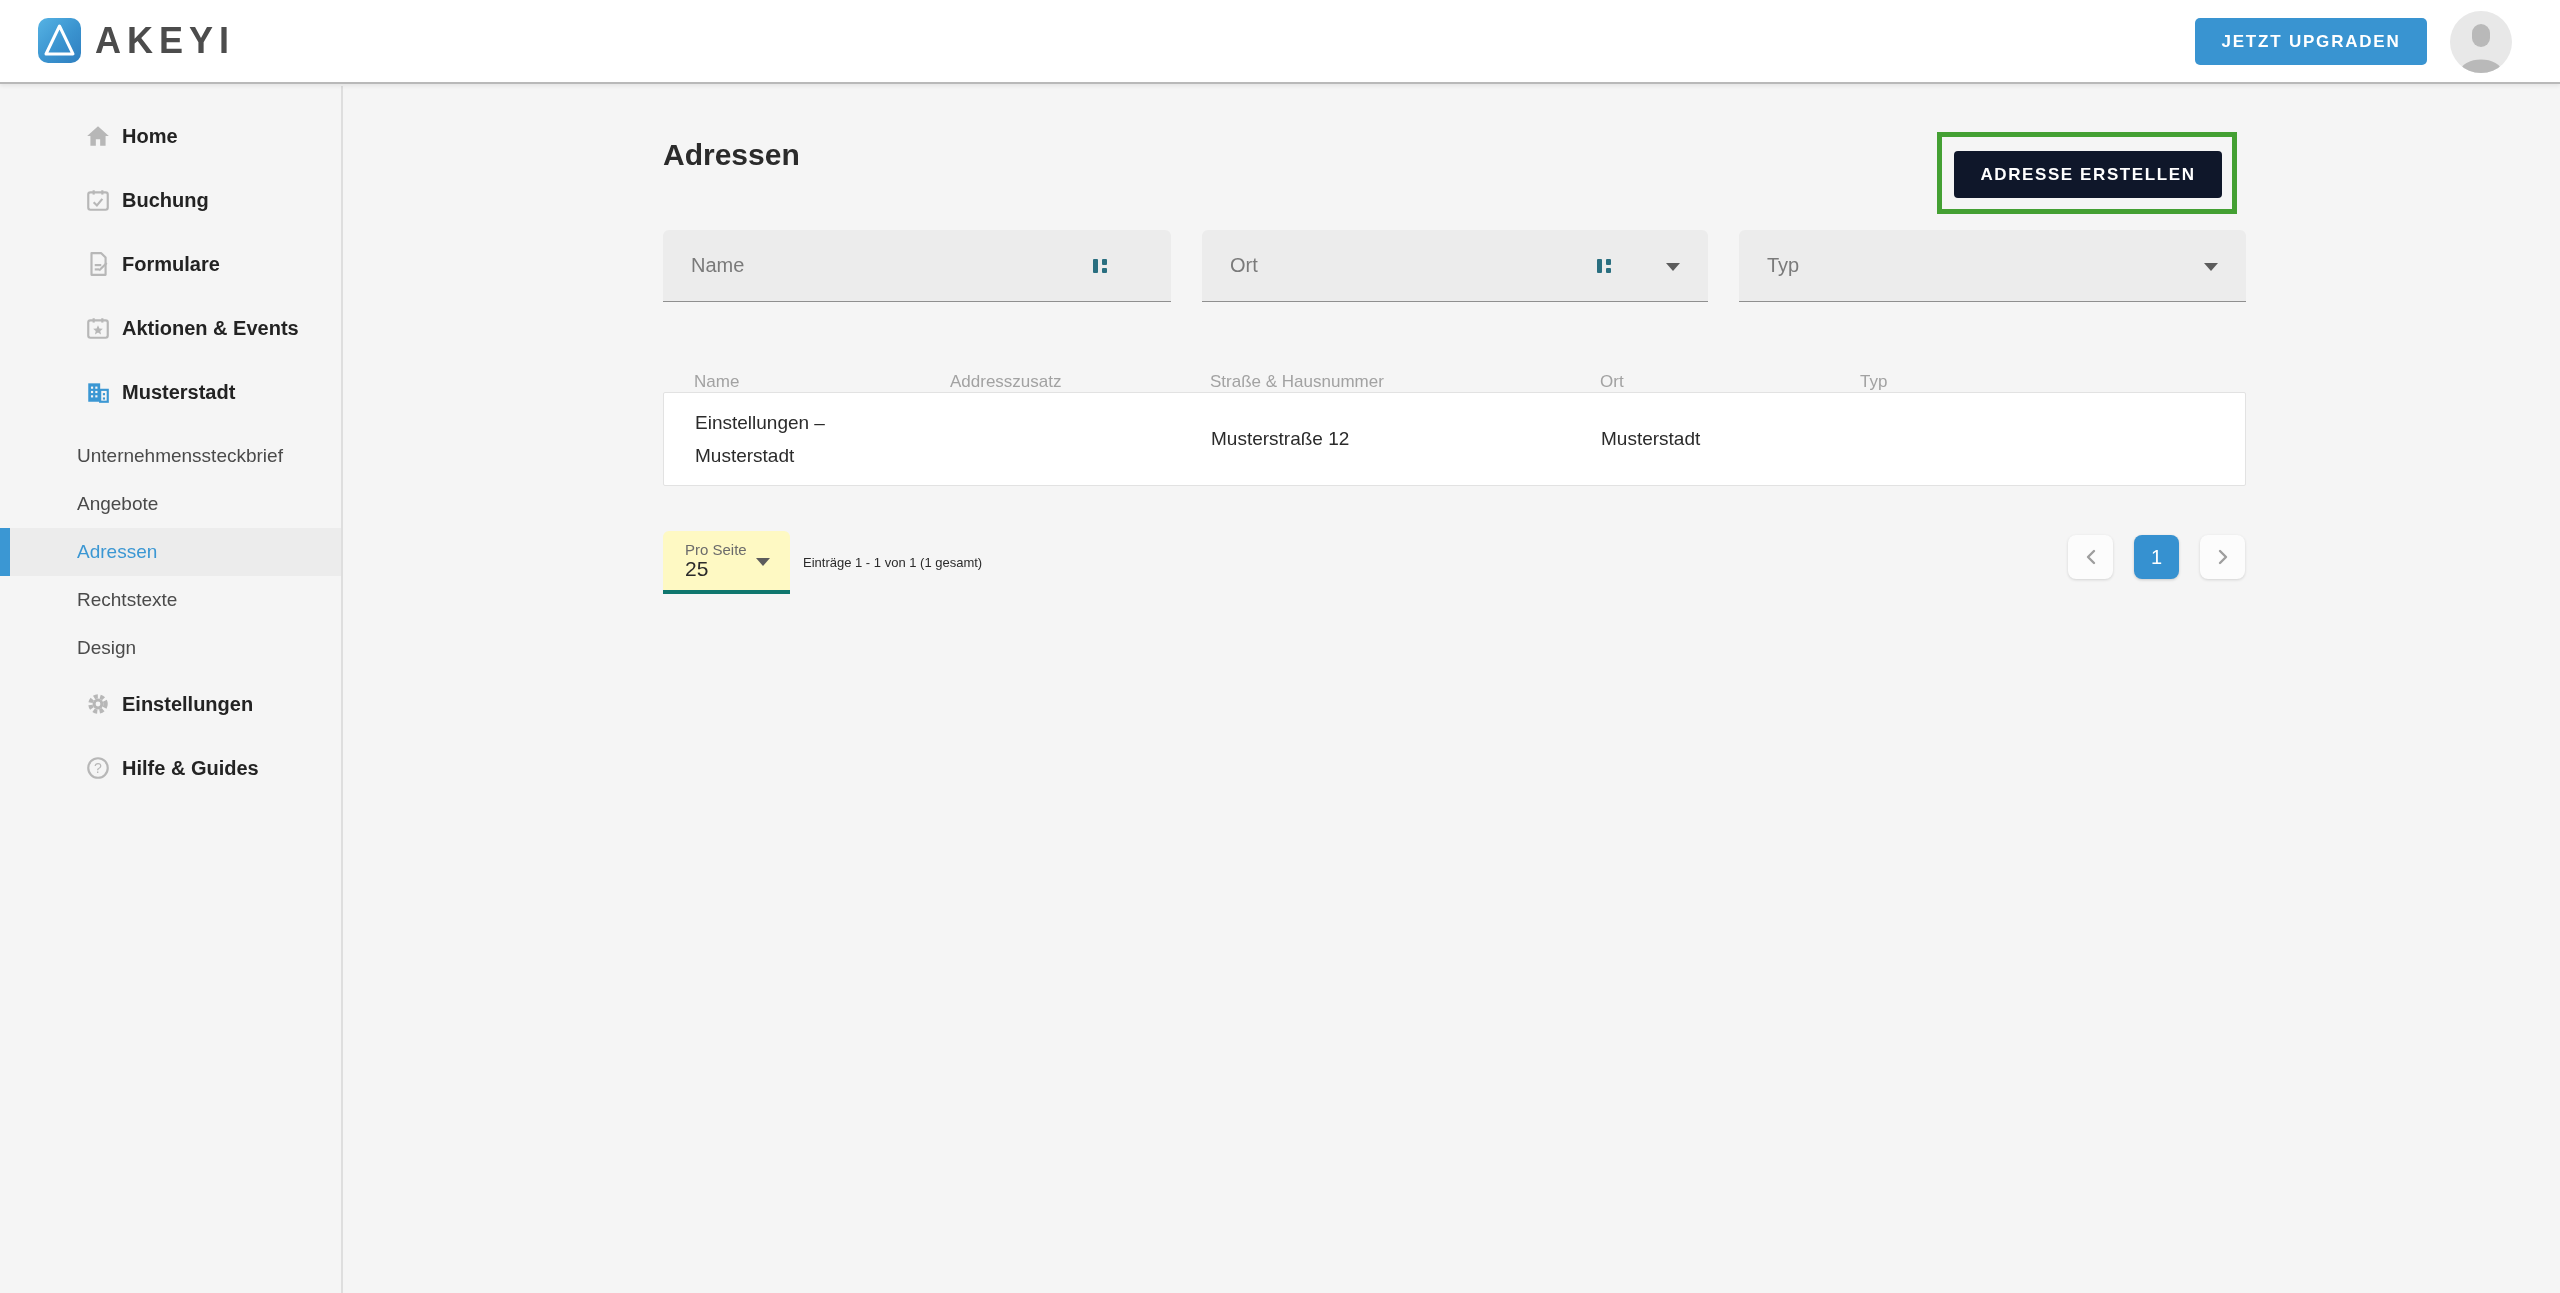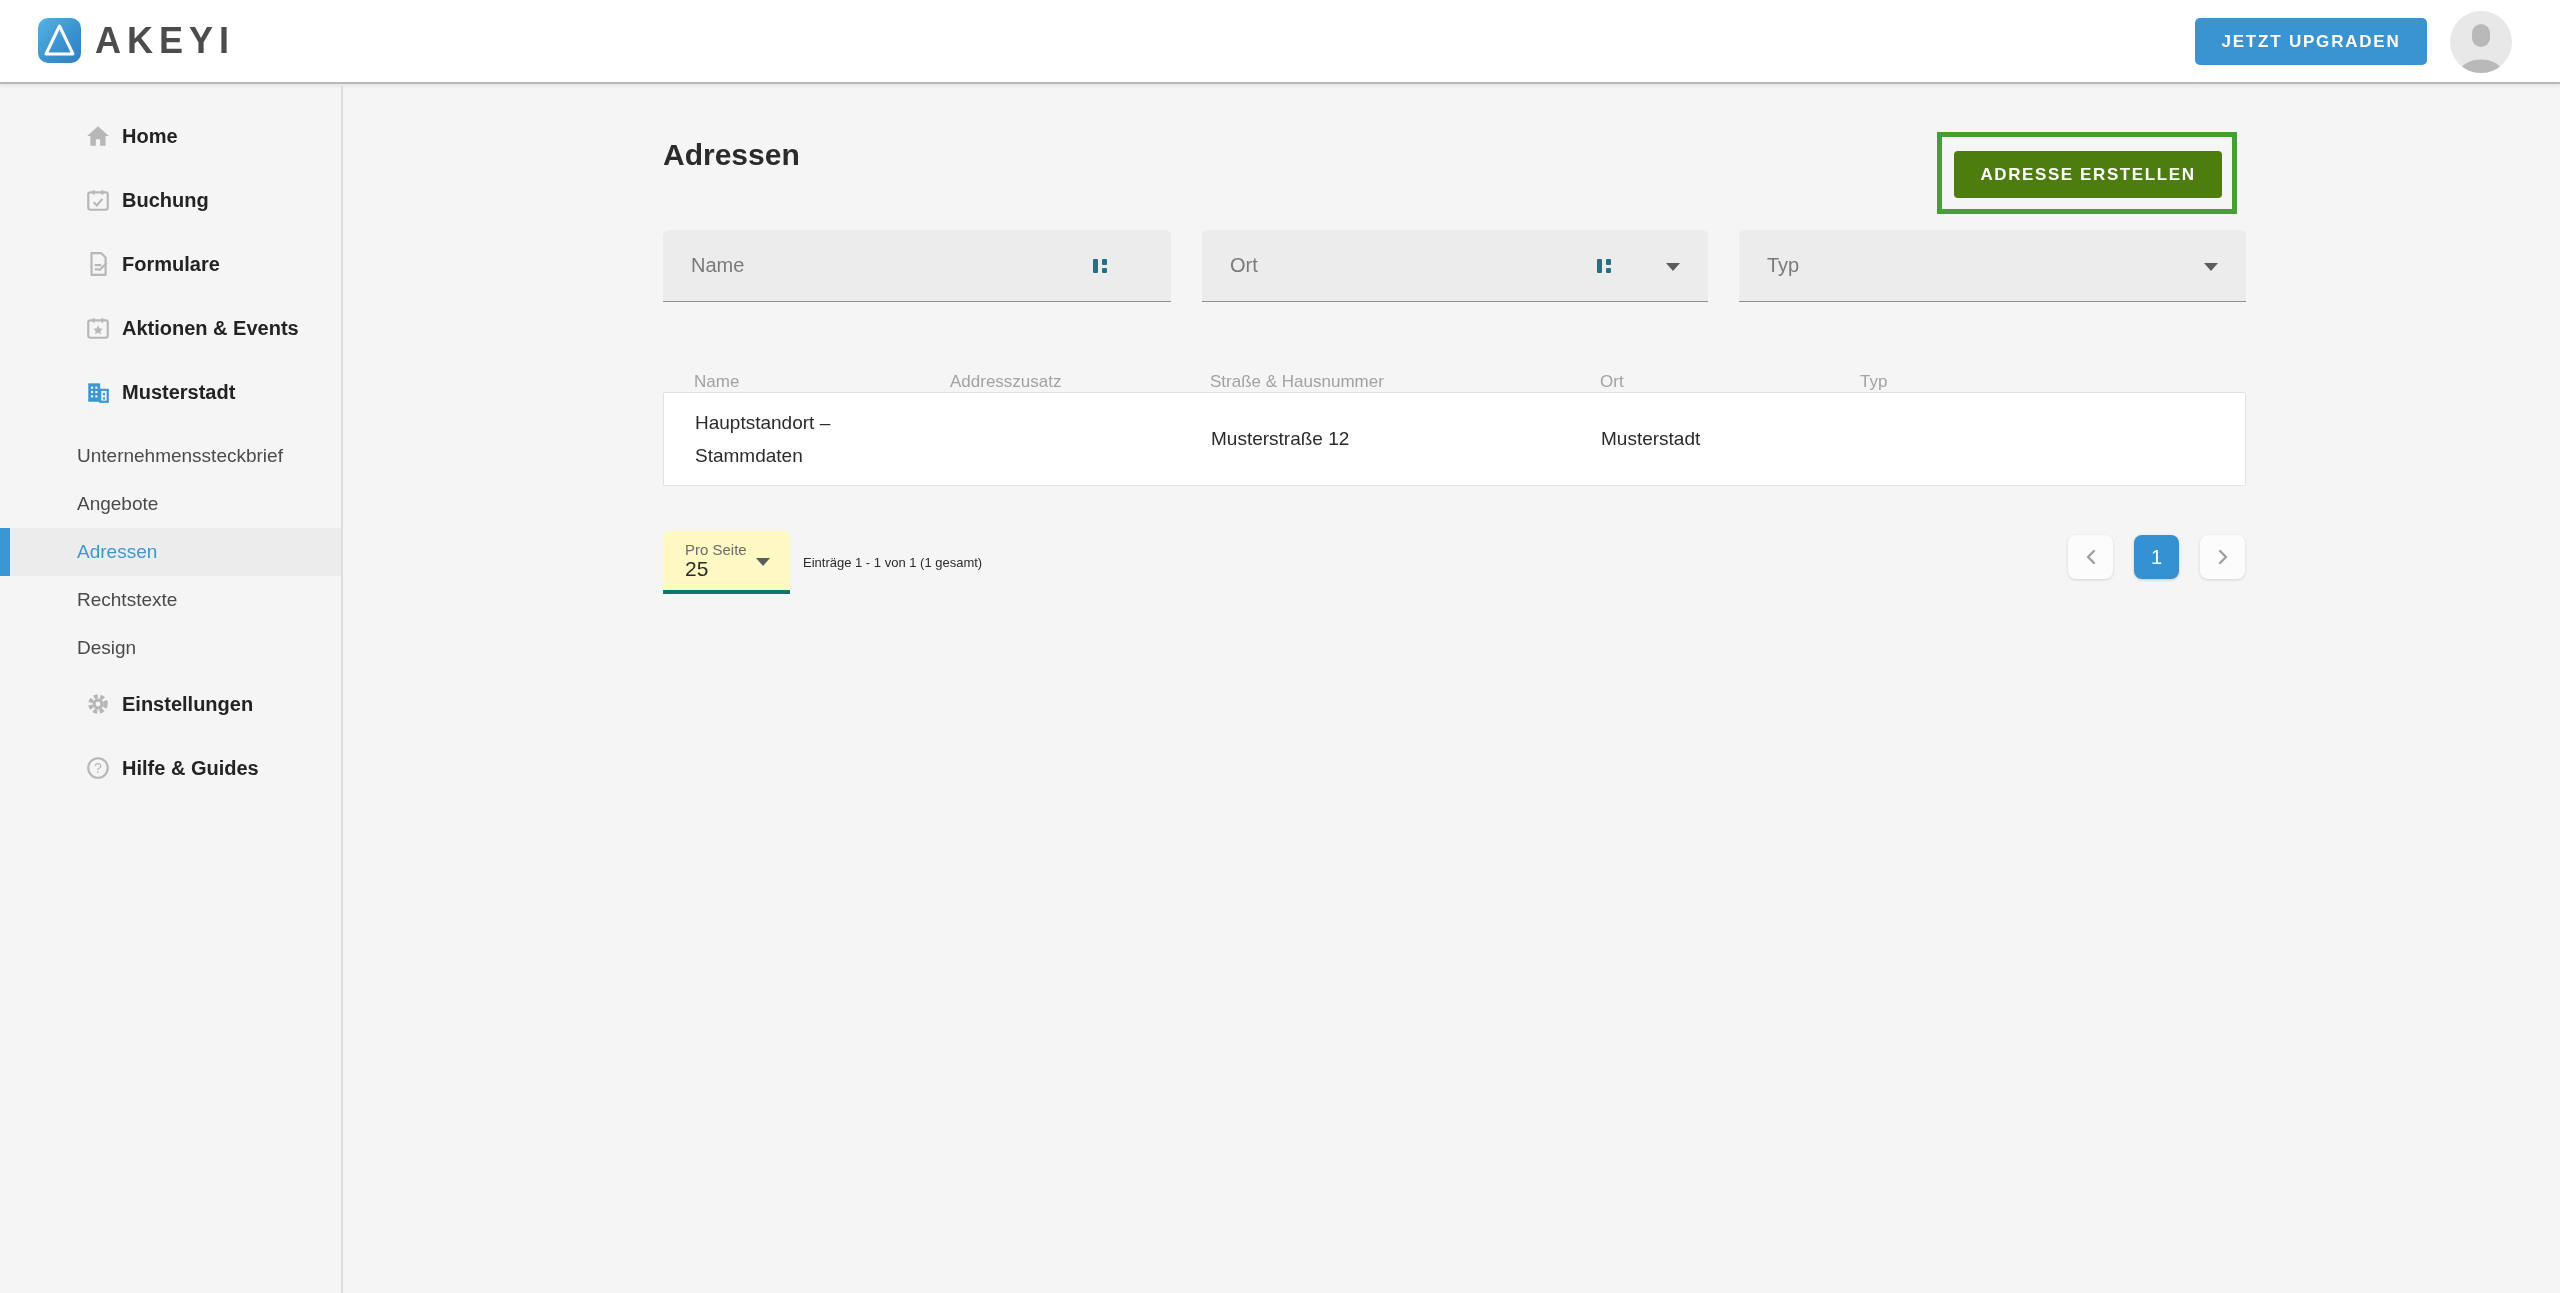--- a/index.html
+++ b/index.html
@@ -81,21 +81,21 @@
     position:absolute; left:0; top:52px;
     font-size:30px; font-weight:bold; color:#2b2b2b;
   }
   
   .annotation-box {
     position:absolute; left:1274px; top:46px; width:300px; height:82px;
     border:5px solid #44a033; z-index:5;
   }
   .create-btn {
     position:absolute; left:1291px; top:65px; width:268px; height:47px;
-    background:#4d7c0f; border:none; border-radius:4px;
+    background:#0f172a; border:none; border-radius:4px;
     color:#fff; font-family:inherit; font-size:17px; font-weight:bold; letter-spacing:1.6px;
     cursor:pointer; z-index:6;
   }
   
   .filters { position:absolute; left:0; top:144px; display:flex; gap:31px; }
   .field {
     height:72px; background:#ececec;
     border-radius:6px 6px 0 0;
     border-bottom:1px solid #8f8f8f;
     position:relative; display:flex; align-items:center;
@@ -321,21 +321,21 @@
     </div>
 
     <div class="thead">
       <span>Name</span>
       <span>Addresszusatz</span>
       <span>Straße &amp; Hausnummer</span>
       <span>Ort</span>
       <span>Typ</span>
     </div>
     <div class="trow">
-      <span class="cell-name">Hauptstandort – Stammdaten</span>
+      <span class="cell-name">Einstellungen – Musterstadt</span>
       <span></span>
       <span>Musterstraße 12</span>
       <span>Musterstadt</span>
       <span></span>
     </div>
 
     <div class="pagination">
       <div class="perpage">
         <span class="pp-label">Pro Seite</span>
         <span class="pp-value">25</span>

